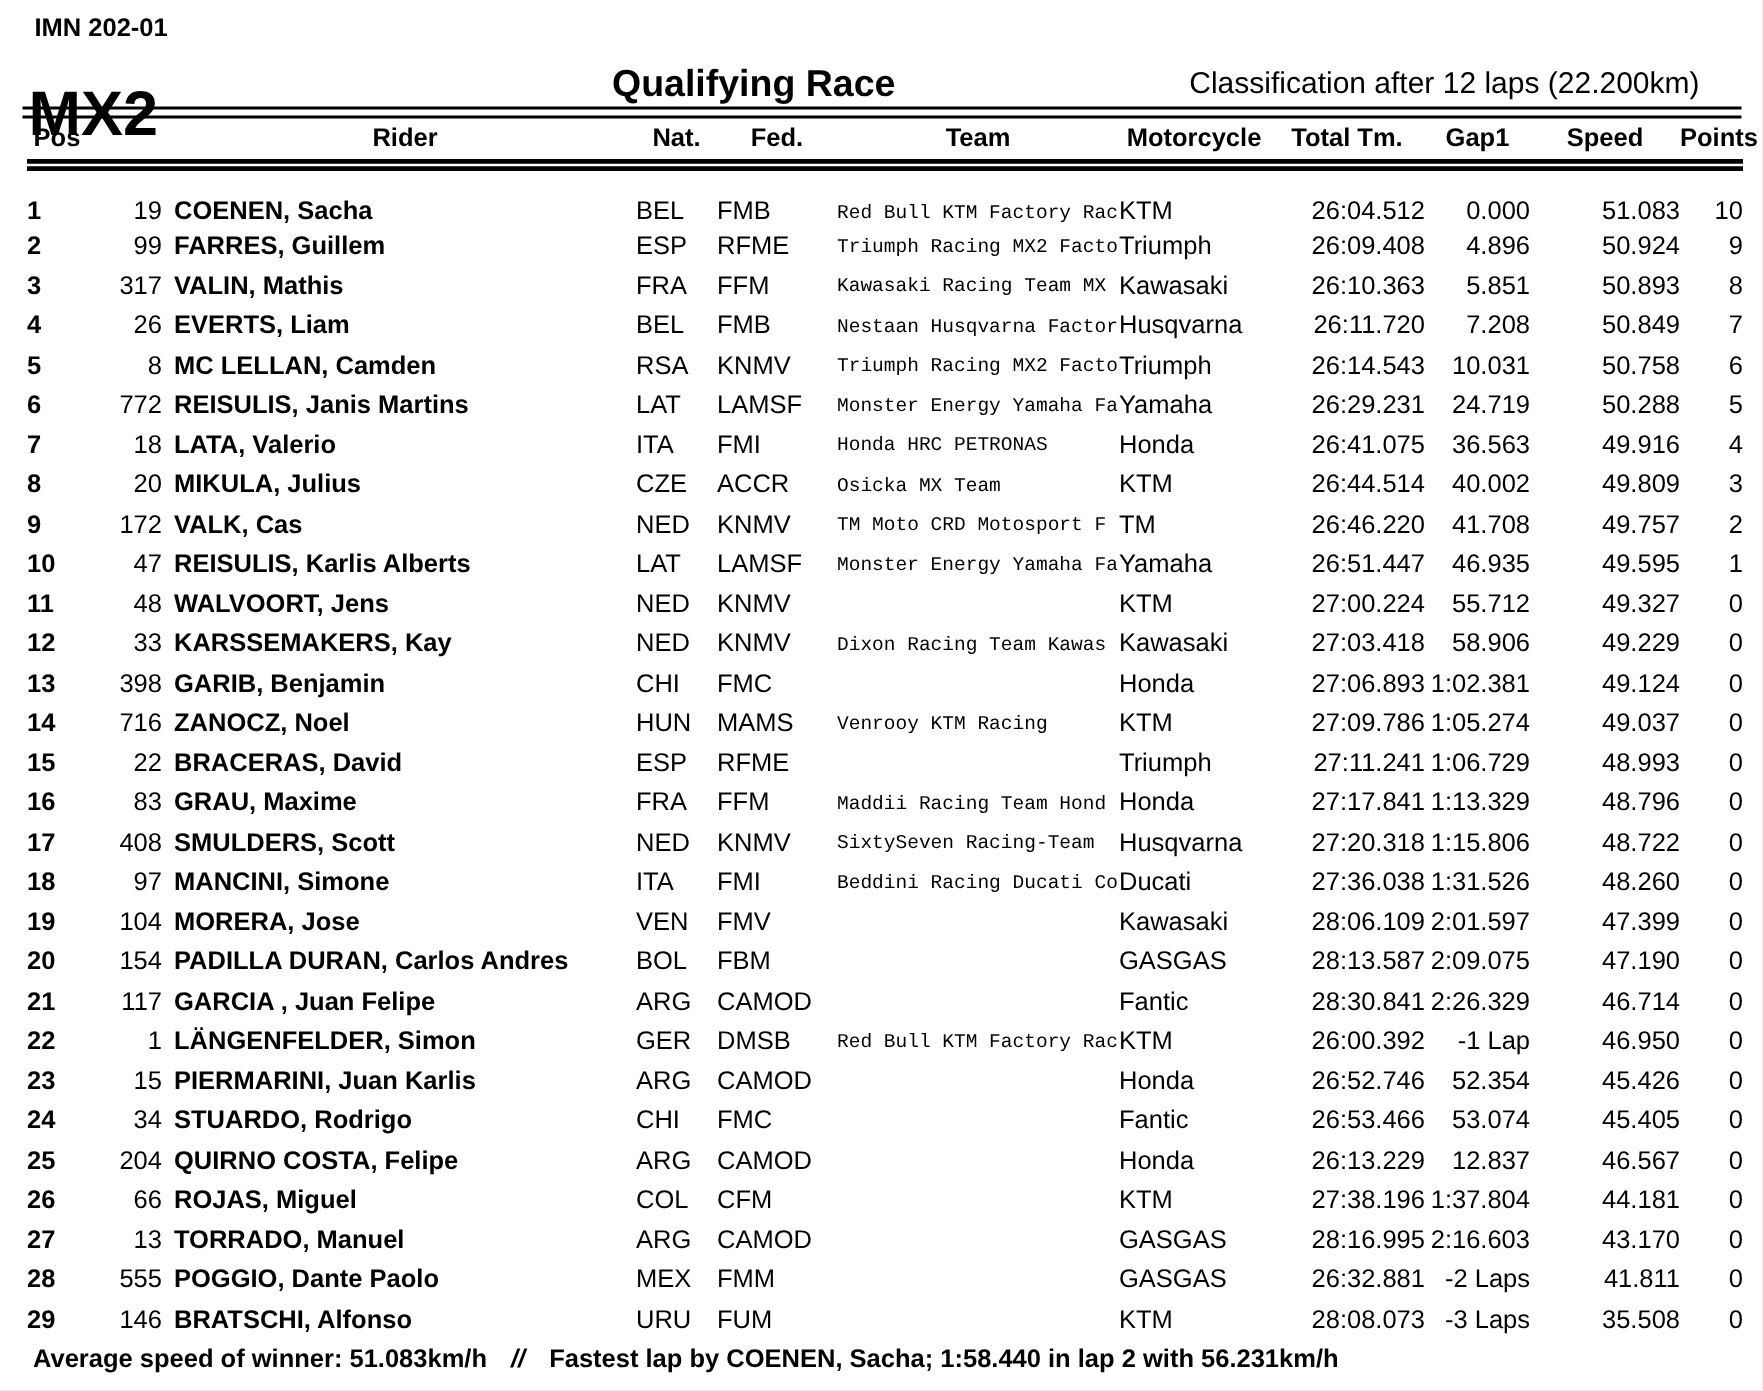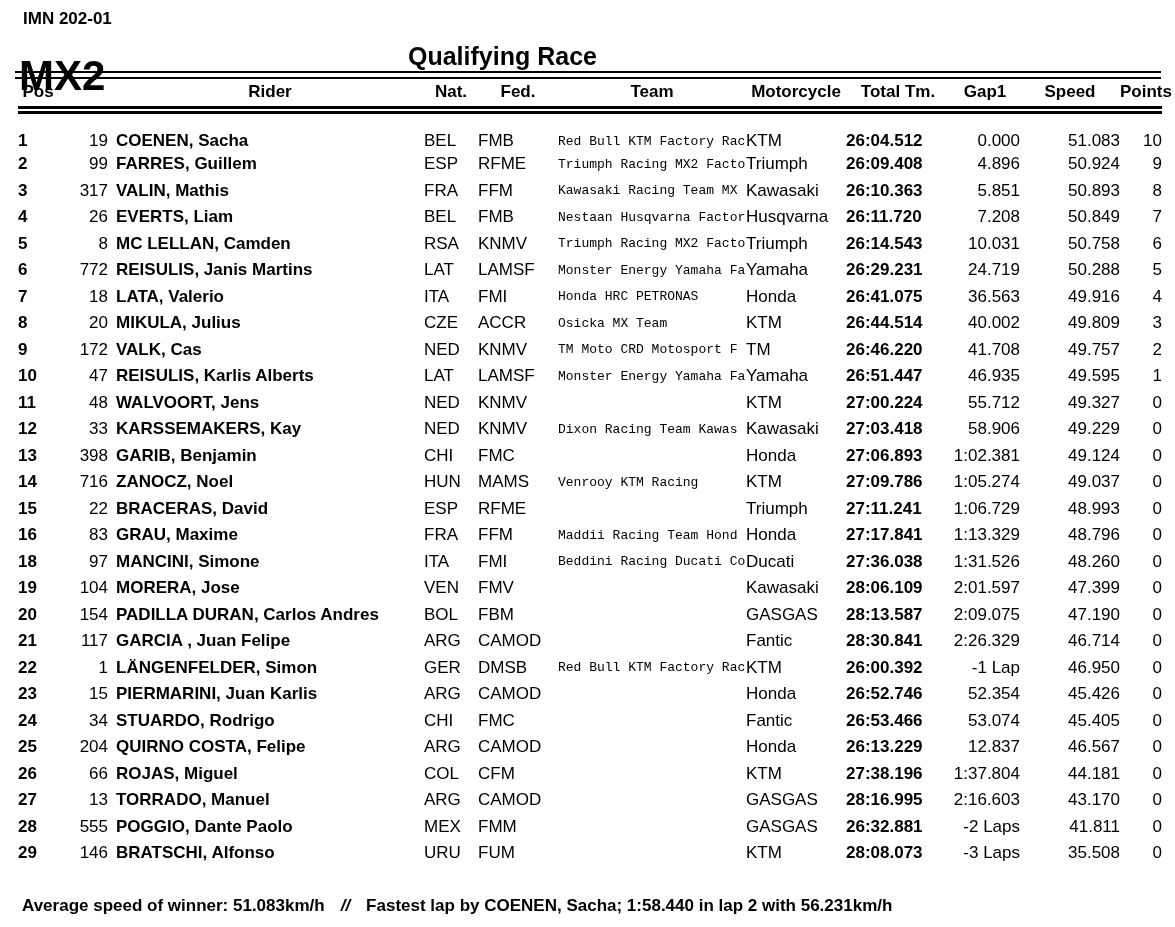--- a/index.html
+++ b/index.html
@@ -48,38 +48,39 @@
   tbody td {
     height:26.5px;
     white-space:nowrap; overflow:hidden;
     vertical-align:middle;
   }
   tbody tr:first-child td { padding-top:17px; }
   td.c-pos   { font-weight:bold; }
   td.c-num   { text-align:right; }
   td.c-name  { font-weight:bold; padding-left:8px; }
   td.c-team  { font-size:13px; padding-right:2px;font-family:Liberation Mono, monospace; }
-  td.c-total { font-weight:bold; }
+  td.c-total { font-weight:normal; text-align:right; }
   td.c-gap   { text-align:right;margin-top:36px; }
   td.c-speed { text-align:right; }
   td.c-points{ text-align:right; }
   .footer {
     position:absolute; left:22px; top:896px;
     font-size:17px; font-weight:bold; white-space:nowrap;
   }
   .footer .sep { font-style:italic; margin:0 16px; }
 </style>
 </head>
 <body>
 
 <div class="page">
 
   <div class="event-code">IMN 202-01</div>
   <div class="category">MX2</div>
   <div class="race-title">Qualifying Race</div>
+  <div class="classification">Classification after 12 laps (22.200km)</div>
 
   <div class="rule-top"></div>
 
   <table class="results">
     <colgroup>
       <col class="w-pos">
         <col class="w-num">
         <col class="w-name">
         <col class="w-nat">
       <col class="w-fed">
@@ -307,20 +308,33 @@
           <td class="c-nat">FRA</td>
           <td class="c-fed">FFM</td>
           <td class="c-team">Maddii Racing Team Hond</td>
           <td class="c-moto">Honda</td>
           <td class="c-total">27:17.841</td>
           <td class="c-gap">1:13.329</td>
           <td class="c-speed">48.796</td>
           <td class="c-points">0</td>
         </tr>
         <tr>
+          <td class="c-pos">17</td>
+          <td class="c-num">408</td>
+          <td class="c-name">SMULDERS, Scott</td>
+          <td class="c-nat">NED</td>
+          <td class="c-fed">KNMV</td>
+          <td class="c-team">SixtySeven Racing-Team</td>
+          <td class="c-moto">Husqvarna</td>
+          <td class="c-total">27:20.318</td>
+          <td class="c-gap">1:15.806</td>
+          <td class="c-speed">48.722</td>
+          <td class="c-points">0</td>
+        </tr>
+        <tr>
           <td class="c-pos">18</td>
           <td class="c-num">97</td>
           <td class="c-name">MANCINI, Simone</td>
           <td class="c-nat">ITA</td>
           <td class="c-fed">FMI</td>
           <td class="c-team">Beddini Racing Ducati Cors</td>
           <td class="c-moto">Ducati</td>
           <td class="c-total">27:36.038</td>
           <td class="c-gap">1:31.526</td>
           <td class="c-speed">48.260</td>

